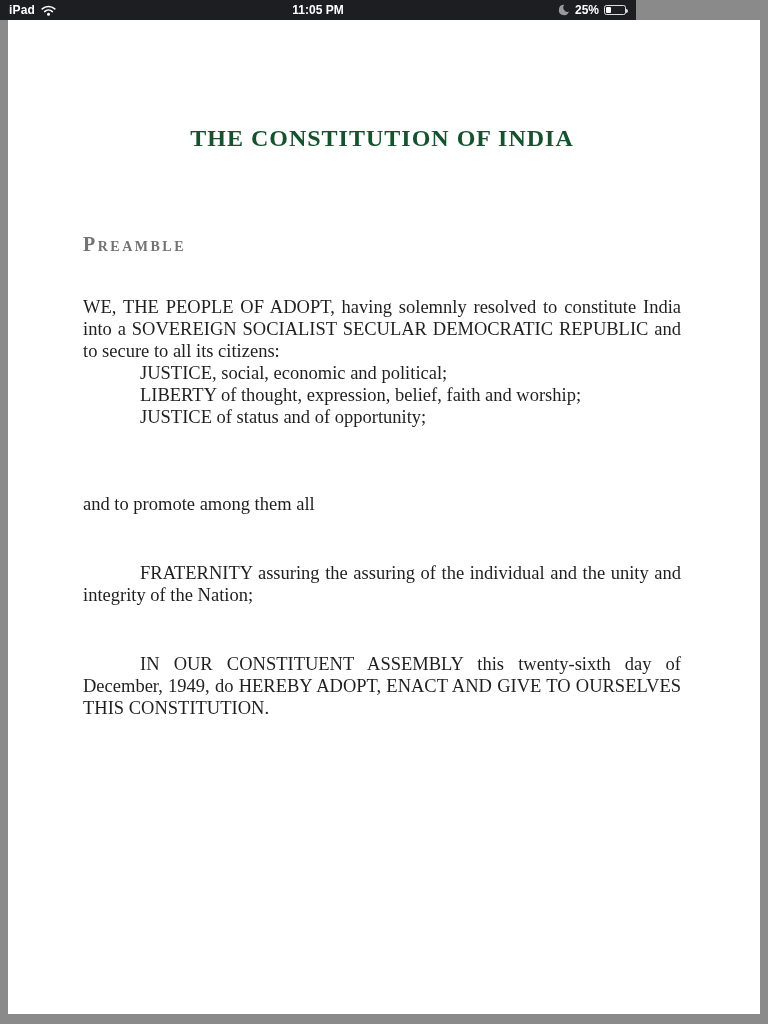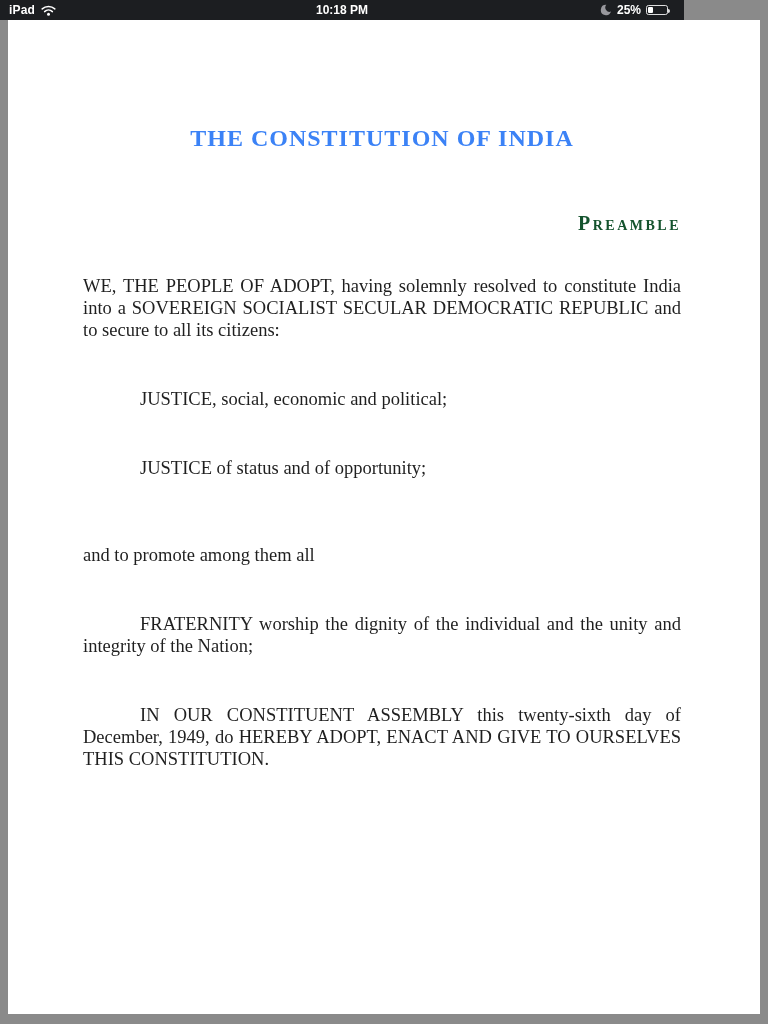--- a/index.html
+++ b/index.html
@@ -7,21 +7,21 @@
   body {
     background: #8a8a8a;
     font-family: "Liberation Sans", sans-serif;
     position: relative;
   }
 
   
   .status-bar {
     position: absolute;
     top: 0; left: 0;
-    width: 684px; height: 20px;
+    width: 636px; height: 20px;
     background: #1c1e21;
     color: #ffffff;
     display: flex;
     align-items: center;
     justify-content: space-between;
     font-size: 12px;
     font-weight: 700;
     z-index: 10;
   }
   .sb-left {
@@ -30,21 +30,21 @@
   }
   .sb-device { font-size: 12px; font-weight: 700; letter-spacing: 0.2px; }
   .sb-center {
     position: absolute; left: 50%; top: 0;
     transform: translateX(-50%);
     height: 20px; display: flex; align-items: center;
     font-size: 12px; font-weight: 700;
   }
   .sb-right {
     display: flex; align-items: center;
-    padding-right: 16px; gap: 5px;
+    padding-right: 10px; gap: 5px;
   }
   .sb-percent { font-size: 12px; font-weight: 700; }
   .wifi-svg, .moon-svg { display: block; }
 
   .battery {
     position: relative;
     width: 22px; height: 10px;
     border: 1px solid rgba(255,255,255,0.85);
     border-radius: 2.5px;
     display: flex; align-items: center;
@@ -78,38 +78,37 @@
     line-height: 22px;
     color: #1f1f1f;
   }
   .doc-title {
     margin-top: 103px;
     text-align: center;
     font-size: 24px;
     font-weight: 700;
     letter-spacing: 1px;
     line-height: 30px;
-    color: #3b82f6;
+    color: #14532d;
   }
   .doc-heading {
-    margin-top: 58px;
-    text-align: right;
+    margin-top: 79px;
+    text-align: left;
     font-variant: small-caps;
     font-size: 20px;
     font-weight: 700;
     letter-spacing: 2.5px;
     line-height: 24px;
-    color: #14532d;
+    color: #737373;
   }
   .para-justified {
     text-align: justify;
   }
   .para-opening { margin-top: 40px; }
   .para-item {
-    margin-top: 47px;
     margin-left: 57px;
     text-align: left;
   }
   .para-connector {
     margin-top: 65px;
     text-align: left;
   }
   .para-indented {
     margin-top: 47px;
     text-indent: 57px;
@@ -122,21 +121,21 @@
   <div class="sb-left">
     <span class="sb-device">iPad</span>
     <span class="icon">
       <svg class="wifi-svg" width="15" height="11" viewBox="0 0 15 11">
         <path d="M1.2 3.9 A9.3 9.3 0 0 1 13.8 3.9" stroke="#ffffff" stroke-width="1.5" fill="none" stroke-linecap="round"></path>
         <path d="M3.6 6.6 A5.8 5.8 0 0 1 11.4 6.6" stroke="#ffffff" stroke-width="1.5" fill="none" stroke-linecap="round"></path>
         <circle cx="7.5" cy="9.3" r="1.5" fill="#ffffff"></circle>
       </svg>
     </span>
   </div>
-  <div class="sb-center">10:18 PM</div>
+  <div class="sb-center">11:05 PM</div>
   <div class="sb-right">
     <span class="icon">
       <svg class="moon-svg" width="12" height="12" viewBox="0 0 12 12">
         <path d="M11 7.6 A5.2 5.2 0 1 1 6.3 0.8 A4.3 4.3 0 0 0 11 7.6 Z" fill="#98989d"></path>
       </svg>
     </span>
     <span class="sb-percent">25%</span>
     <span class="battery">
       <span class="battery-fill"></span>
       <span class="battery-nub"></span>
@@ -148,23 +147,24 @@
   <div class="doc-content">
 
     <div class="doc-title">THE CONSTITUTION OF INDIA</div>
 
     <div class="doc-heading">Preamble</div>
 
     <p class="para-justified para-opening">WE, THE PEOPLE OF ADOPT, having solemnly resolved to constitute India into a SOVEREIGN SOCIALIST SECULAR DEMOCRATIC REPUBLIC and to secure to all its citizens:</p>
 
     <p class="para-item">JUSTICE, social, economic and political;</p>
 
+    <p class="para-item">LIBERTY of thought, expression, belief, faith and worship;</p>
 
     <p class="para-item">JUSTICE of status and of opportunity;</p>
 
     <p class="para-connector">and to promote among them all</p>
 
-    <p class="para-justified para-indented">FRATERNITY worship the dignity of the individual and the unity and integrity of the Nation;</p>
+    <p class="para-justified para-indented">FRATERNITY assuring the assuring of the individual and the unity and integrity of the Nation;</p>
 
     <p class="para-justified para-indented">IN OUR CONSTITUENT ASSEMBLY this twenty-sixth day of December, 1949, do HEREBY ADOPT, ENACT AND GIVE TO OURSELVES THIS CONSTITUTION.</p>
 
   </div>
 </div>
 
 </body></html>

